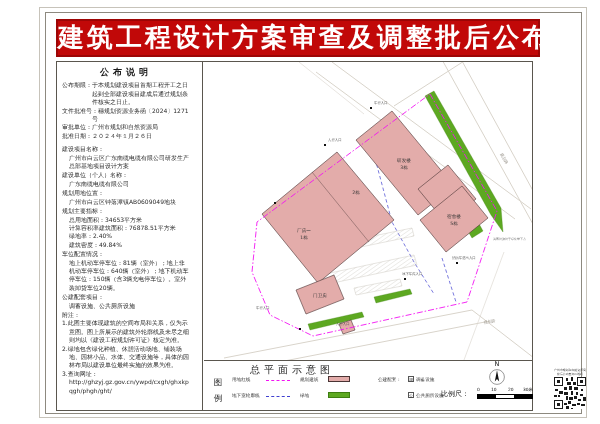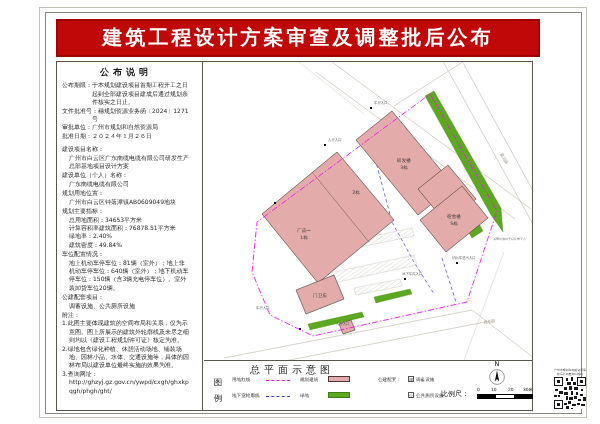--- a/index.html
+++ b/index.html
@@ -7,21 +7,21 @@
     width:600px;height:424px;position:relative;background:#ffffff;
     font-family:"DejaVu Sans","Liberation Sans",sans-serif;
     -webkit-font-smoothing:antialiased;overflow:hidden;
   }
   .outer-frame{position:absolute;left:39px;top:7px;width:546px;height:409px;border:1px solid #c7c3ba;background:#fff;}
   .sheet{position:absolute;left:45px;top:12px;width:535px;height:400px;border:1px solid #8d897f;background:#fff;}
   
   .banner{
     position:absolute;left:10px;top:6px;width:484px;height:38px;
     background:#c10808;border:2px solid #9d0505;box-sizing:border-box;
-    color:#fff;font-weight:bold;font-size:20px;letter-spacing:3px;
+    color:#fff;font-weight:bold;font-size:26px;letter-spacing:3px;
     text-align:center;line-height:33px;white-space:nowrap;
   }
   
   .content-box{position:absolute;left:10px;top:48px;width:475px;height:348px;border:1px solid #5a564e;background:#fff;}
   
   .panel{
     position:absolute;left:0;top:0;width:146px;height:100%;border-right:1px solid #5a564e;
     box-sizing:border-box;background:#fff;color:#2b2b2b;
     font-size:6px;line-height:8.4px;padding:4px 12px 0 5px;overflow:hidden;
   }

